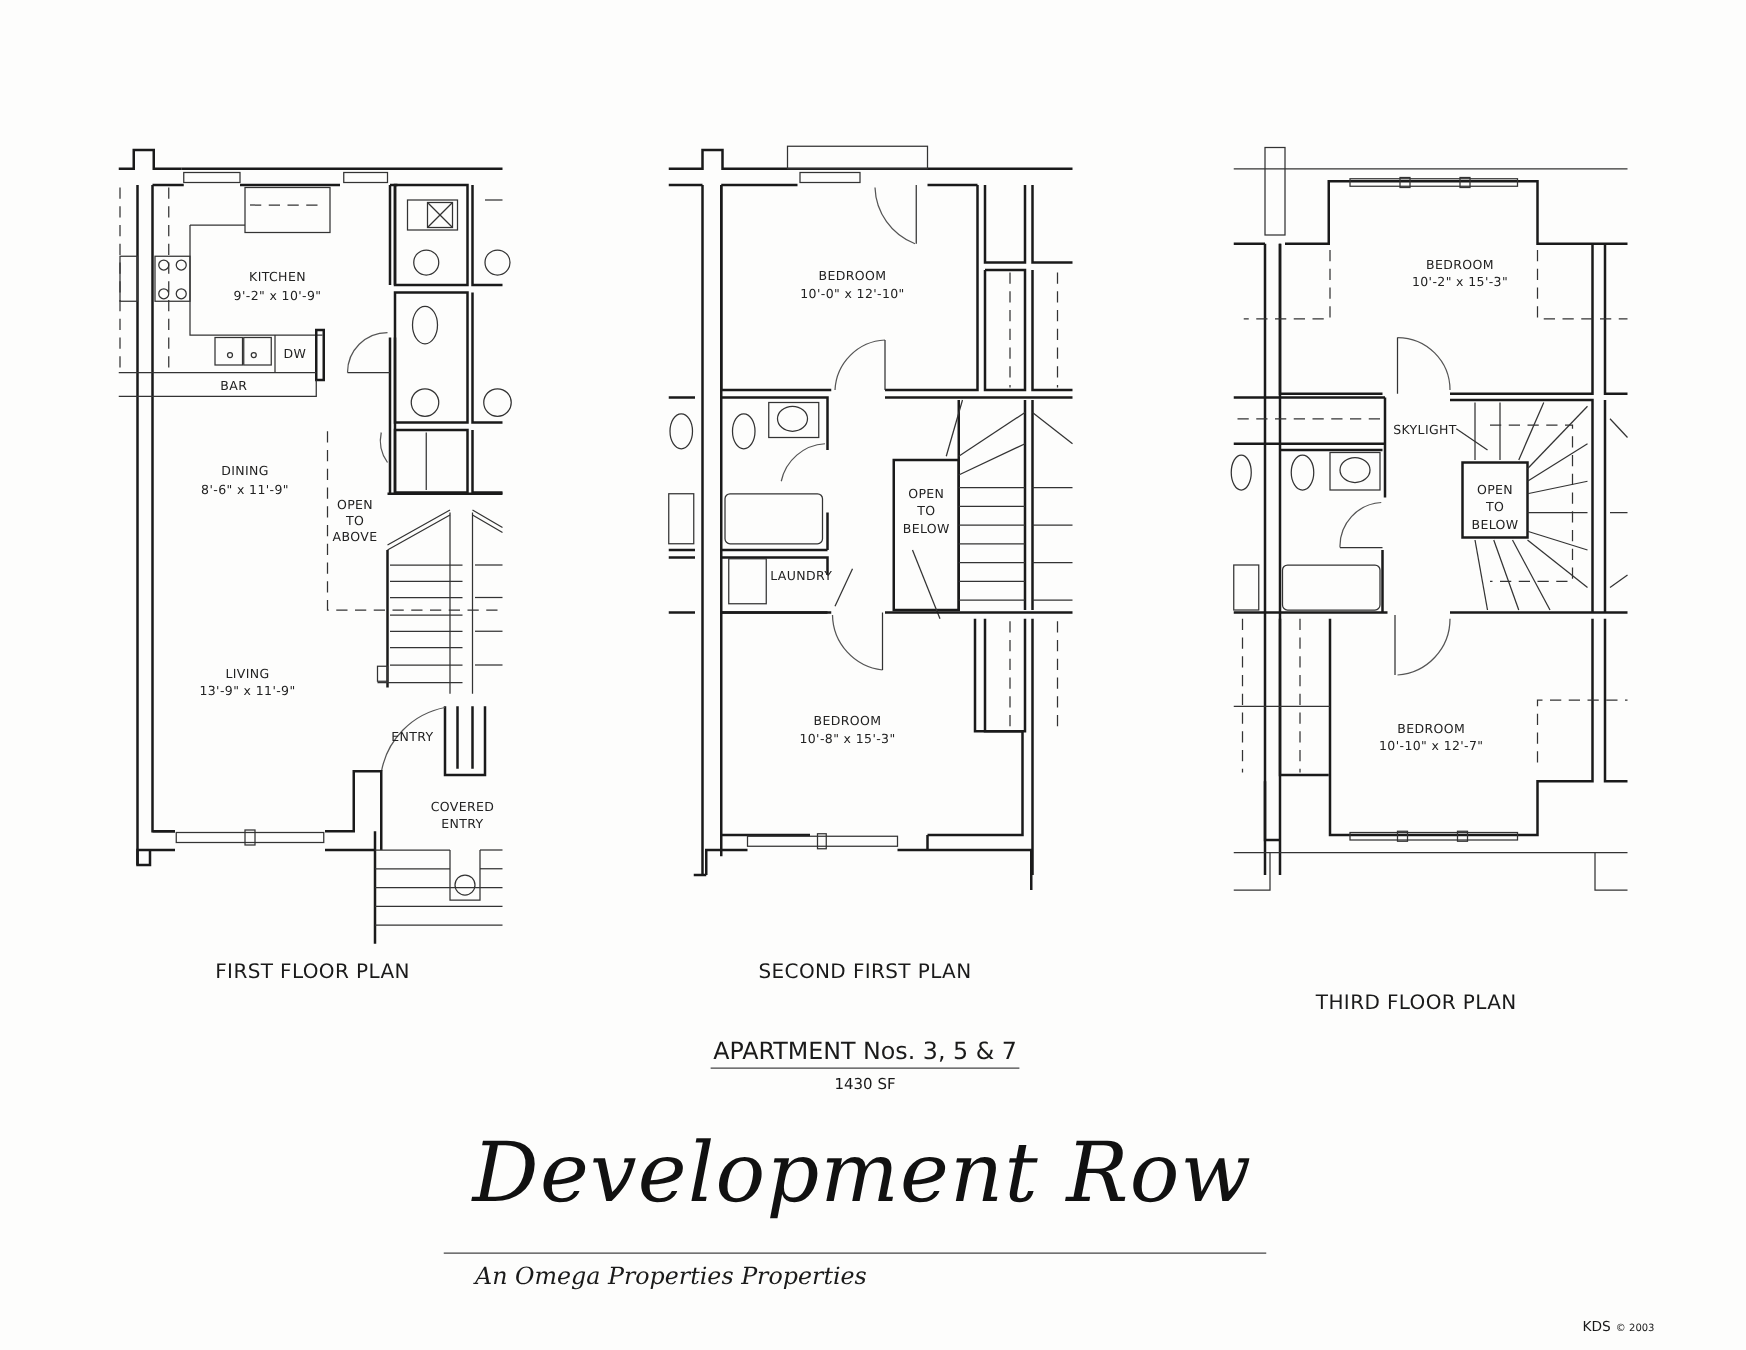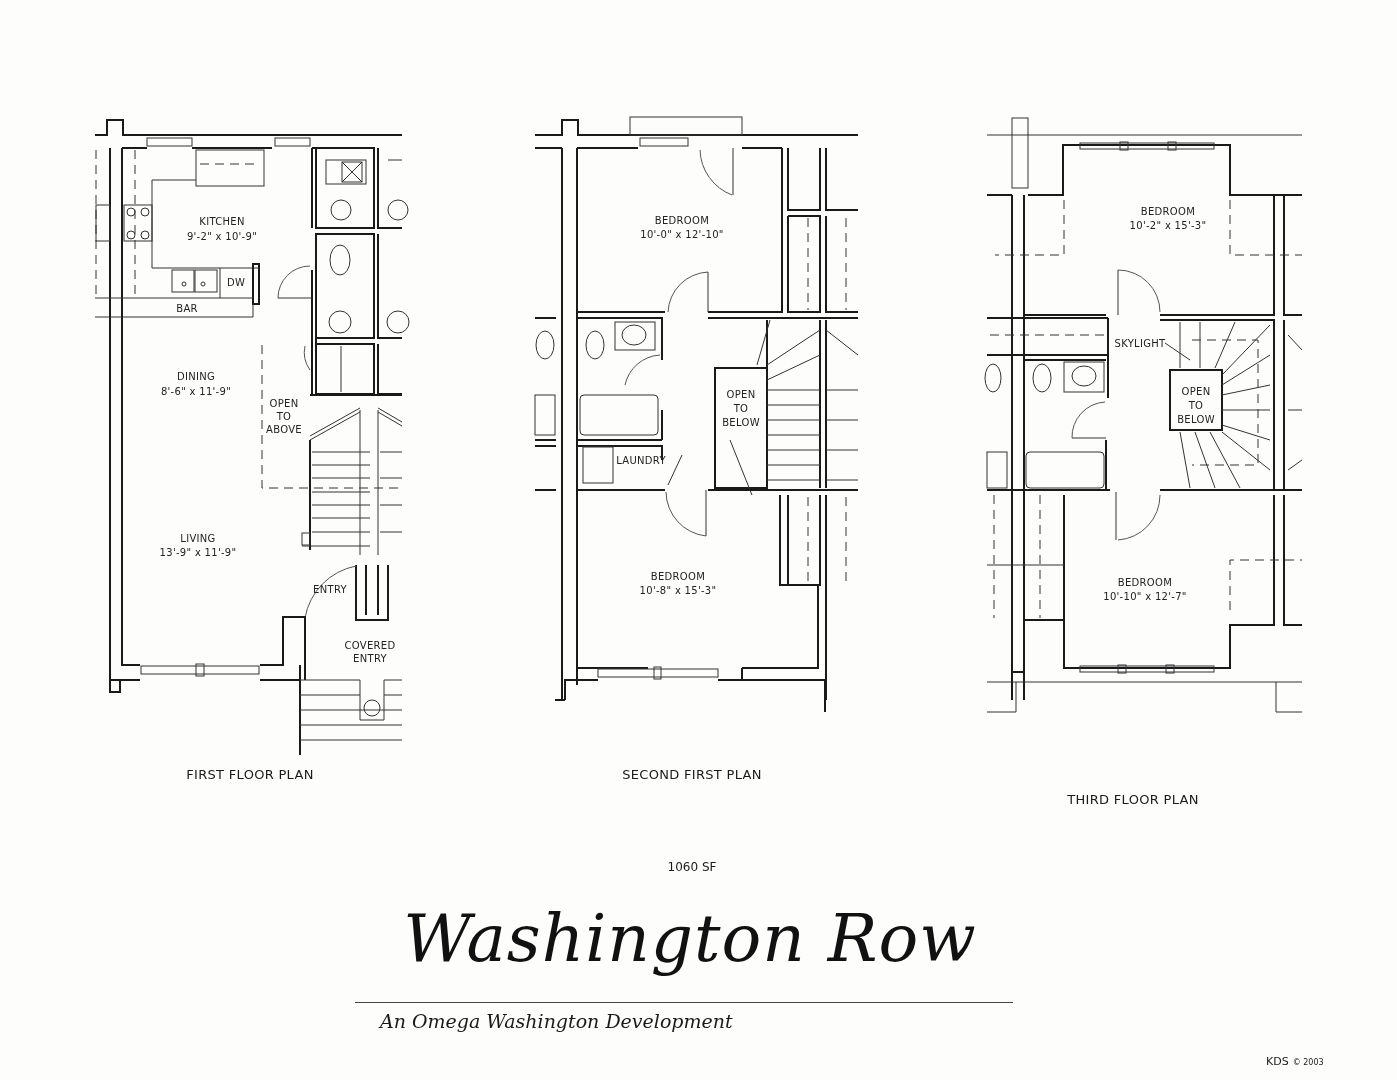--- a/index.html
+++ b/index.html
@@ -4,21 +4,21 @@
 <style>
   html, body { margin:0; padding:0; background:#ffffff; }
   body { width:1397px; height:1080px; position:relative; overflow:hidden; font-family:"DejaVu Sans", sans-serif; color:#1a1a1a; }
   .sheet { position:absolute; left:0; top:0; width:1397px; height:1080px; background:#fdfdfc; }
   svg.plans { position:absolute; left:0; top:0; }
   .wall { stroke:#1a1a1a; stroke-width:2; fill:none; }
   .thin { stroke:#333; stroke-width:1; fill:none; }
   .dash { stroke:#333; stroke-width:1; fill:none; stroke-dasharray:9 6; }
   .arc { stroke:#555; stroke-width:1; fill:none; }
   .lbl { font-family:"DejaVu Sans", sans-serif; font-size:10px; fill:#222; text-anchor:middle; letter-spacing:0.3px; }
-  .plan-title { position:absolute; font-family:"DejaVu Sans", sans-serif; font-size:13px; font-weight:500; color:#1a1a1a; letter-spacing:0.3px; transform:translateX(-50%); white-space:nowrap; }
+  .plan-title { position:absolute; font-family:"DejaVu Sans", sans-serif; font-size:16px; font-weight:500; color:#1a1a1a; letter-spacing:0.3px; transform:translateX(-50%); white-space:nowrap; }
   .apt { position:absolute; left:692px; top:830px; transform:translateX(-50%); font-family:"DejaVu Sans", sans-serif; font-size:19px; color:#1a1a1a; padding:0 2px 2px 2px; border-bottom:1px solid #444; white-space:nowrap; }
   .sf { position:absolute; left:692px; top:860px; transform:translateX(-50%); font-family:"DejaVu Sans", sans-serif; font-size:12px; color:#1a1a1a; }
   .brand { position:absolute; left:690px; top:900px; transform:translateX(-50%); font-family:"DejaVu Serif", serif; font-style:italic; font-size:66px; color:#111; white-space:nowrap; letter-spacing:1px; }
   .rule { position:absolute; left:355px; top:1002px; width:658px; height:0; border-top:1.5px solid #444; }
   .tagline { position:absolute; left:380px; top:1010px; font-family:"DejaVu Serif", serif; font-style:italic; font-size:19px; color:#1a1a1a; white-space:nowrap; }
   .credit { position:absolute; left:1266px; top:1055px; font-family:"DejaVu Sans", sans-serif; font-size:11px; color:#1a1a1a; white-space:nowrap; }
   .credit .c { font-size:8px; margin-left:4px; }
 </style>
 </head>
 <body>
@@ -295,21 +295,22 @@
     <path class="thin" d="M1016 682 V712 H987 M1276 682 V712 H1302"></path>
     <text class="lbl" x="1145" y="586">BEDROOM</text>
     <text class="lbl" x="1145" y="600">10'-10" x 12'-7"</text>
   </g>
 </svg>
 
 <div class="plan-title" style="left:250px; top:767px;">FIRST FLOOR PLAN</div>
 <div class="plan-title" style="left:692px; top:767px;">SECOND FIRST PLAN</div>
 <div class="plan-title" style="left:1133px; top:792px;">THIRD FLOOR PLAN</div>
 
-<div class="sf">1060 SF</div>
-<div class="brand">Washington Row</div>
+<div class="apt">APARTMENT Nos. 3, 5 &amp; 7</div>
+<div class="sf">1430 SF</div>
+<div class="brand">Development Row</div>
 <div class="rule"></div>
-<div class="tagline">An Omega Washington Development</div>
+<div class="tagline">An Omega Properties Properties</div>
 <div class="credit">
   <span>KDS</span><span class="c">© 2003</span>
 </div>
 
 </div>
 
 </body></html>

